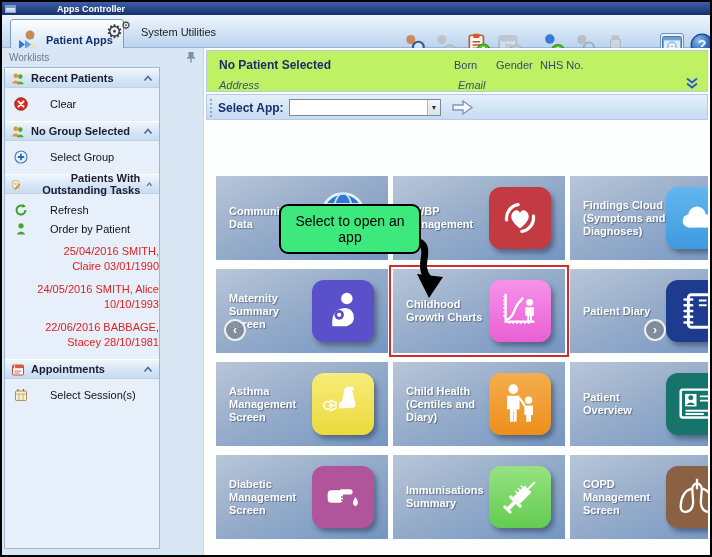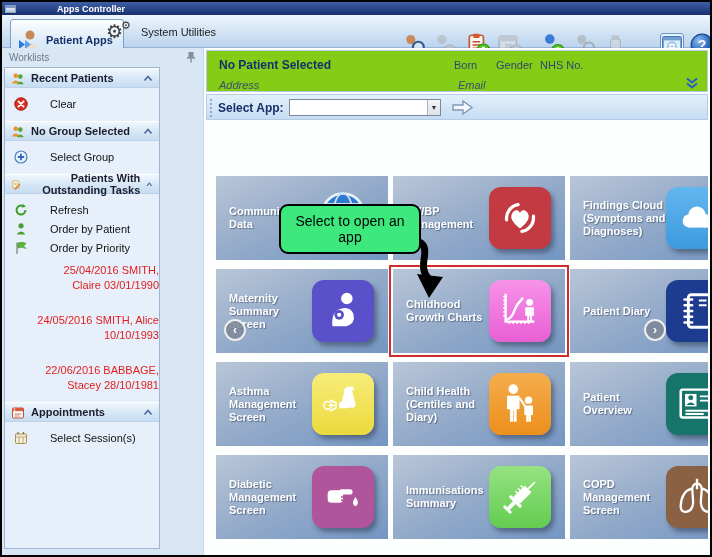--- a/index.html
+++ b/index.html
@@ -33,25 +33,25 @@
   .wl-header { height:18px; display:flex; align-items:center; justify-content:space-between; padding:0 7px; font-size:10px; color:#6b7a92;border-radius:9px; }
   .panel { position:absolute; left:2px; top:19px; width:156px; bottom:6px; border:1px solid #9db6d6; background:#e7f0fa;text-align:right; }
   .sec-header { height:20px; display:flex; align-items:center; gap:6px; padding:0 6px;
      background:linear-gradient(#eff6fc,#d4e5f5 60%,#c8ddf1); border-top:1px solid #fff; border-bottom:1px solid #bcd2e8;
      font-size:11px; font-weight:bold; color:#1c1c30; cursor:pointer; }
   .sec-header .chev { margin-left:auto; }
   .item-group { padding:7px 0 8px; }
   .sb-item { display:flex; align-items:center; gap:22px; padding:2px 0 2px 9px; font-size:11px; color:#111; cursor:pointer; }
   .sb-item + .sb-item { margin-top:1px; }
   .entry { padding:1px 0 1px 30px; font-size:11px; color:#e02020; line-height:15px; cursor:pointer; }
-  .entry + .entry { margin-top:18px; }
+  .entry + .entry { margin-top:6px; }
 
   
   .main { position:absolute; left:201px; top:46px; right:0; bottom:0; background:#fdfefe; border-left:1px solid #c2d6ec; }
-  .patientbar { position:absolute; left:2px; top:2px; right:2px; height:42px; background:#84cc16; border:1px solid #b6cce4; }
+  .patientbar { position:absolute; left:2px; top:2px; right:2px; height:42px; background:#bef264; border:1px solid #b6cce4; }
   .pb-title { position:absolute; left:12px; top:7px; font-size:12px; font-weight:bold; color:#17306b; }
   .pb-lbl { position:absolute; top:8px; font-size:11px; color:#31486e; }
   .pb-it { position:absolute; top:28px; font-size:11px; font-style:italic; color:#3c4f70; }
   .pb-chev { position:absolute; right:8px; top:26px; cursor:pointer; }
 
   .selectbar { position:absolute; left:2px; top:46px; right:2px; height:26px;
     background:linear-gradient(#e3f0fb,#c6dcf2); border:1px solid #b6cce4; }
   .grip { position:absolute; left:3px; top:4px; height:18px; width:3px; border-left:2px dotted #8fa8c8; }
   .sa-label { position:absolute; left:11px; top:6px; font-size:12px; font-weight:bold; color:#17306b; }
   .dropdown { position:absolute; left:82px; top:4px; width:152px; height:17px; background:#fff; border:1px solid #7a8a9e; display:flex; cursor:pointer; }
@@ -263,27 +263,20 @@
               </svg>
           <span>Refresh</span>
         </div>
         <div class="sb-item">
           <svg width="14" height="14" viewBox="0 0 14 14">
             <circle cx="7" cy="3.8" r="2.6" fill="#48a030"></circle>
                 <path d="M2.5 12.5 q4.5 -6 9 0 z" fill="#48a030"></path>
               </svg>
           <span>Order by Patient</span>
         </div>
-        <div class="sb-item">
-          <svg width="14" height="14" viewBox="0 0 14 14">
-            <line x1="3" y1="1.5" x2="3" y2="13" stroke="#8a8a8a" stroke-width="1.4"></line>
-                <path d="M4 2 q4 -1.5 8 .5 l-2.5 2.5 2.5 2.5 q-4 -2 -8 -.5 z" fill="#58b838" stroke="#2f7a18" stroke-width=".5"></path>
-              </svg>
-          <span>Order by Priority</span>
-        </div>
         <div style="height:5px"></div>
         <div class="entry">25/04/2016 SMITH, Claire 03/01/1990</div>
         <div class="entry">24/05/2016 SMITH, Alice 10/10/1993</div>
         <div class="entry">22/06/2016 BABBAGE, Stacey 28/10/1981</div>
       </div>
 
       <div class="sec-header">
         <svg width="14" height="13" viewBox="0 0 13 13">
           <rect x="1" y="2" width="11" height="10" rx="1" fill="#fff" stroke="#b85040" stroke-width="1"></rect>
           <rect x="1" y="2" width="11" height="3.2" fill="#d85840"></rect>

